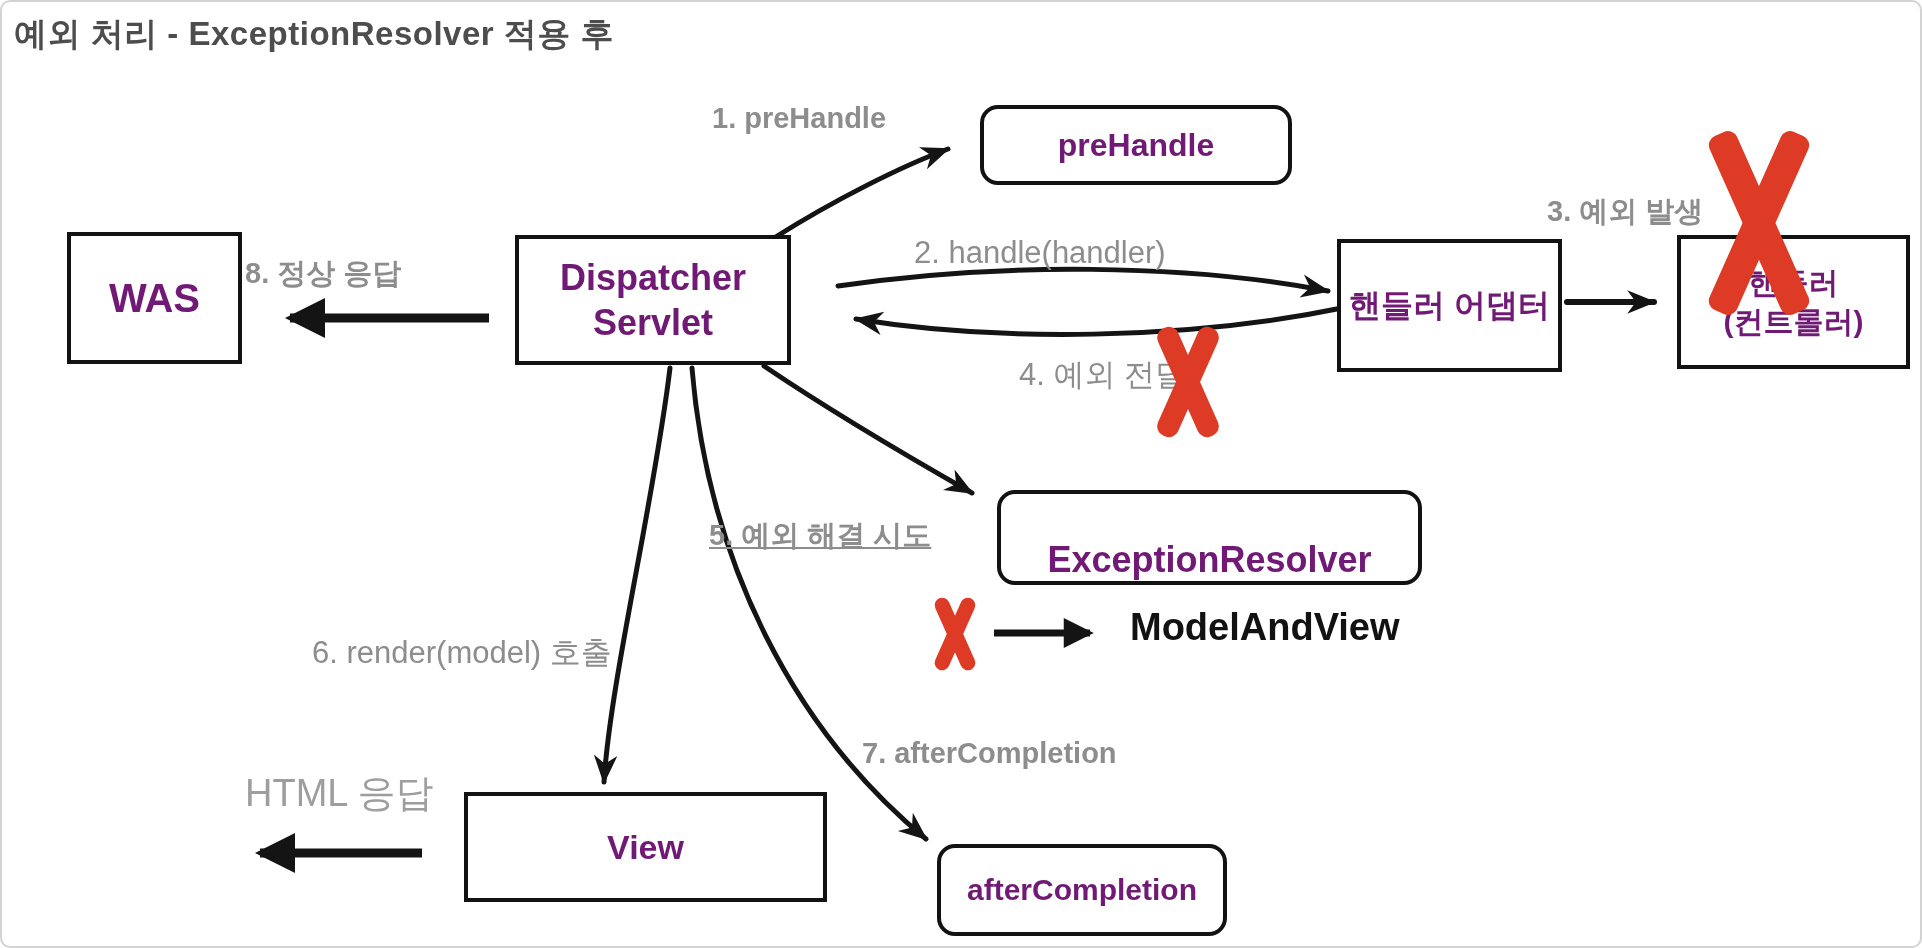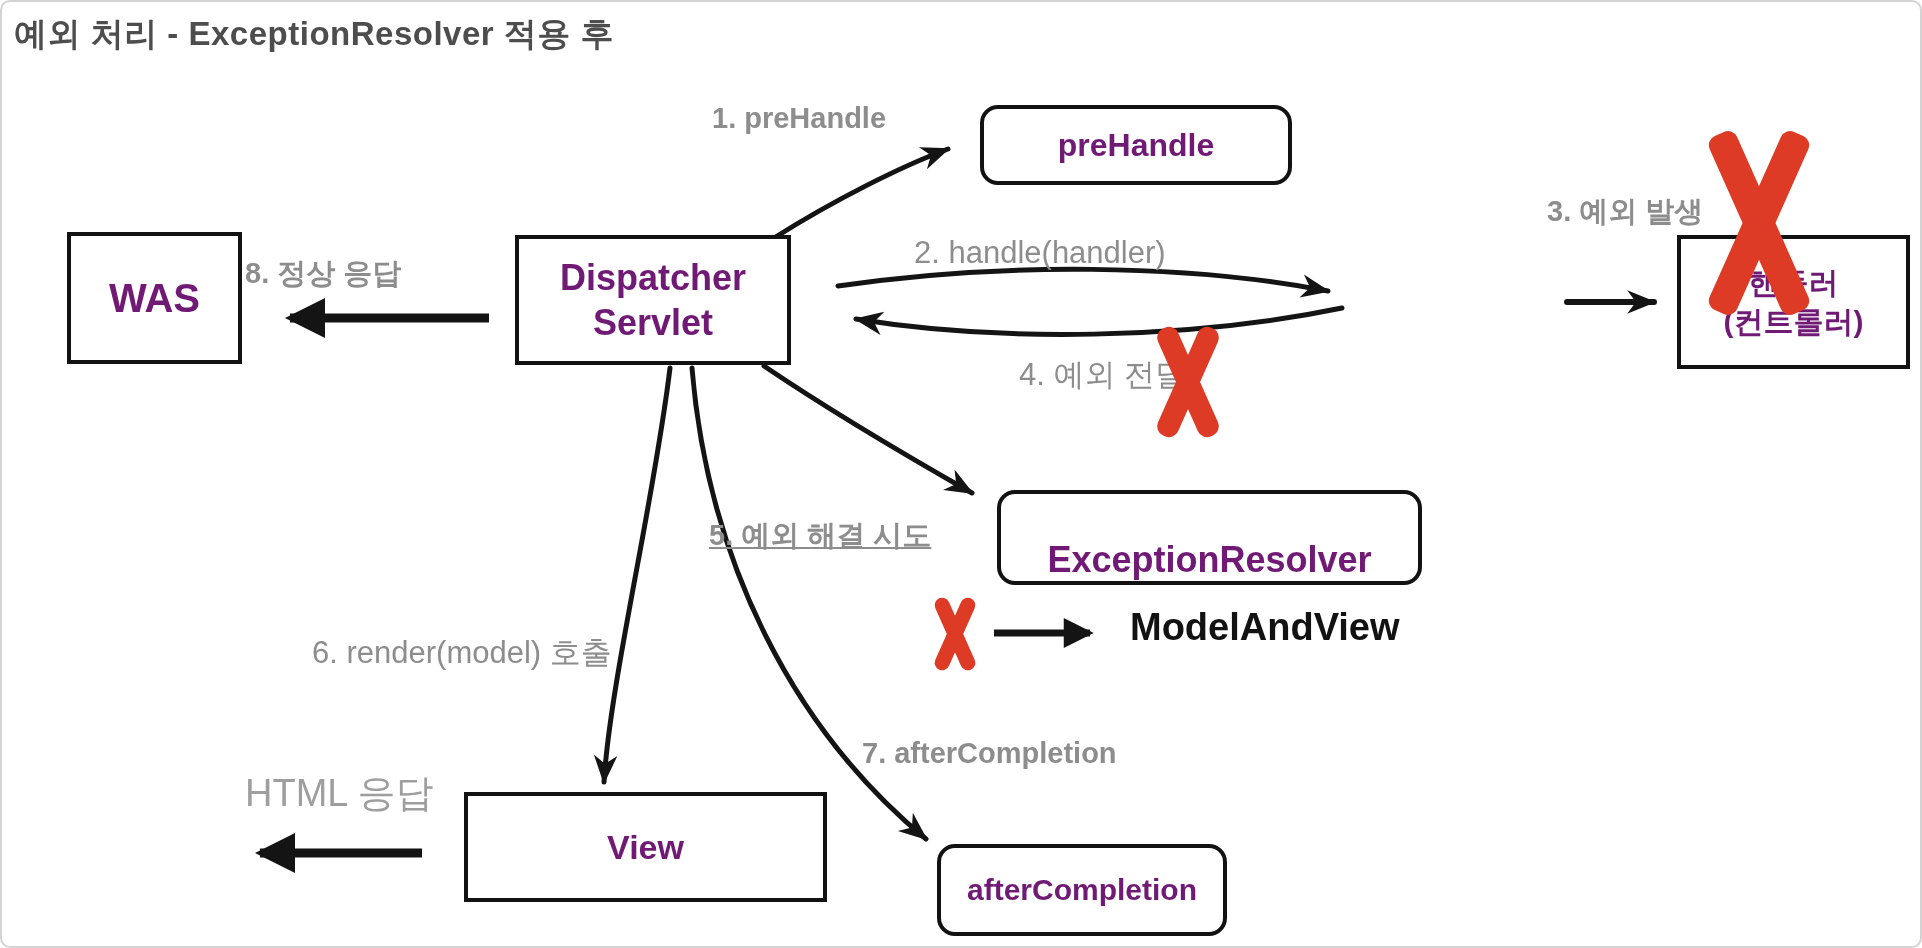--- a/index.html
+++ b/index.html
@@ -105,20 +105,23 @@
 
   <div class="box box-dispatcher">
     <span>Dispatcher</span>
     <span>Servlet</span>
   </div>
 
   <div class="box rounded box-prehandle">
     <span>preHandle</span>
   </div>
 
+  <div class="box box-adapter">
+    <span>핸들러 어댑터</span>
+  </div>
 
   <div class="box box-handler">
     <span>핸들러</span>
     <span>(컨트롤러)</span>
   </div>
 
   <div class="box rounded box-resolver">
     <span>ExceptionResolver</span>
   </div>
 

